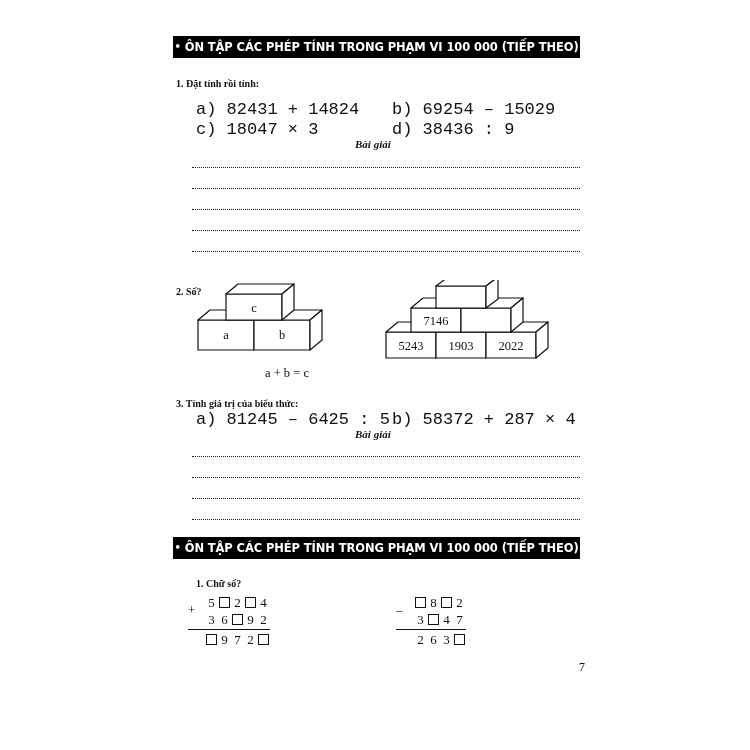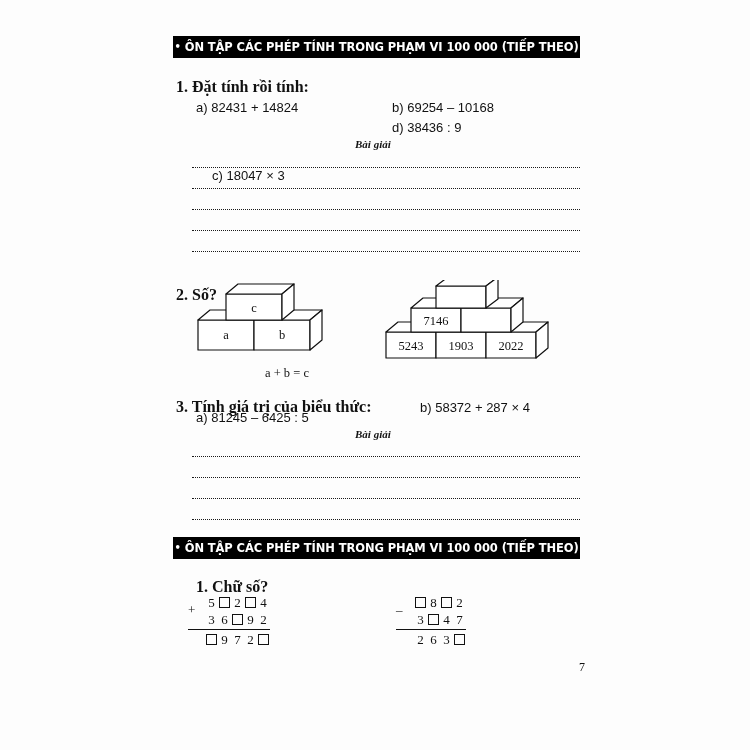--- a/index.html
+++ b/index.html
@@ -44,27 +44,27 @@
     line-height: 1;
   }
   #banner-1 { top: 36px; }
   #banner-2 { top: 537px; }
 
   
   .q-title {
     position: absolute;
     font-family: "Liberation Serif", serif;
     font-weight: bold;
-    font-size: 16px;
+    font-size: 10px;
     white-space: nowrap;
   }
   .q-item {
     position: absolute;
-    font-family: Liberation Sans, sans-serif;
-    font-size: 13px;
+    font-family: Liberation Mono, monospace;
+    font-size: 17px;
     white-space: nowrap;
     text-align: center;
   }
   .bai-giai {
     position: absolute;
     font-family: "Liberation Serif", serif;
     font-style: italic;
     font-weight: bold;
     font-size: 11px;
     white-space: nowrap;
@@ -148,22 +148,22 @@
 <div class="page">
 
   <div class="banner" id="banner-1">
     <span class="bullet">•</span>
     <span>ÔN TẬP CÁC PHÉP TÍNH TRONG PHẠM VI 100 000 (TIẾP THEO)</span>
   </div>
 
   <div class="q-title" style="left:176px; top:78px;">1. Đặt tính rồi tính:</div>
 
   <div class="q-item" style="left:196px; top:100px;">a) 82431 + 14824</div>
-  <div class="q-item" style="left:392px; top:100px;">b) 69254 – 10168</div>
-  <div class="q-item" style="left:212px; top:120px;margin-top:48px;">c) 18047 × 3</div>
+  <div class="q-item" style="left:392px; top:100px;">b) 69254 – 15029</div>
+  <div class="q-item" style="left:196px; top:120px;">c) 18047 × 3</div>
   <div class="q-item" style="left:392px; top:120px;">d) 38436 : 9</div>
 
   <div class="bai-giai" style="left:355px; top:138px;">Bài giải</div>
 
   <div class="dotline" style="top:167px;"></div>
   <div class="dotline" style="top:188px;"></div>
   <div class="dotline" style="top:209px;"></div>
   <div class="dotline" style="top:230px;"></div>
   <div class="dotline" style="top:251px;"></div>
 
@@ -219,21 +219,21 @@
       <text class="num" x="133" y="70" text-anchor="middle">2022</text>
       <text class="num" x="58" y="45" text-anchor="middle">7146</text>
       <text class="num" x="108" y="45" text-anchor="middle"></text>
       <text class="num" x="83" y="22" text-anchor="middle"></text>
     </svg>
   </div>
 
   <div class="q-title" style="left:176px; top:398px;">3. Tính giá trị của biểu thức:</div>
 
   <div class="q-item" style="left:196px; top:410px;">a) 81245 – 6425 : 5</div>
-  <div class="q-item" style="left:392px; top:400px;margin-left:28px;">b) 58372 + 287 × 4</div>
+  <div class="q-item" style="left:392px; top:410px;">b) 58372 + 287 × 4</div>
 
   <div class="bai-giai" style="left:355px; top:428px;">Bài giải</div>
 
   <div class="dotline" style="top:456px;"></div>
   <div class="dotline" style="top:477px;"></div>
   <div class="dotline" style="top:498px;"></div>
   <div class="dotline" style="top:519px;"></div>
 
   <div class="banner" id="banner-2">
     <span class="bullet">•</span>

